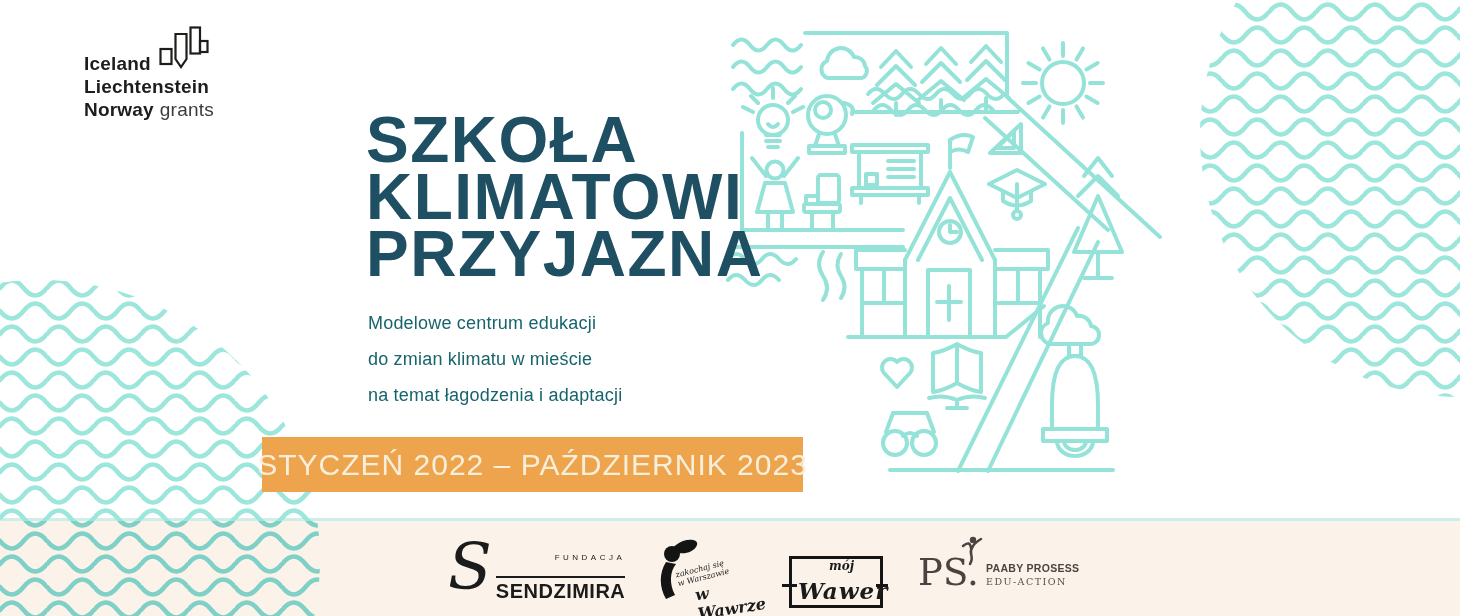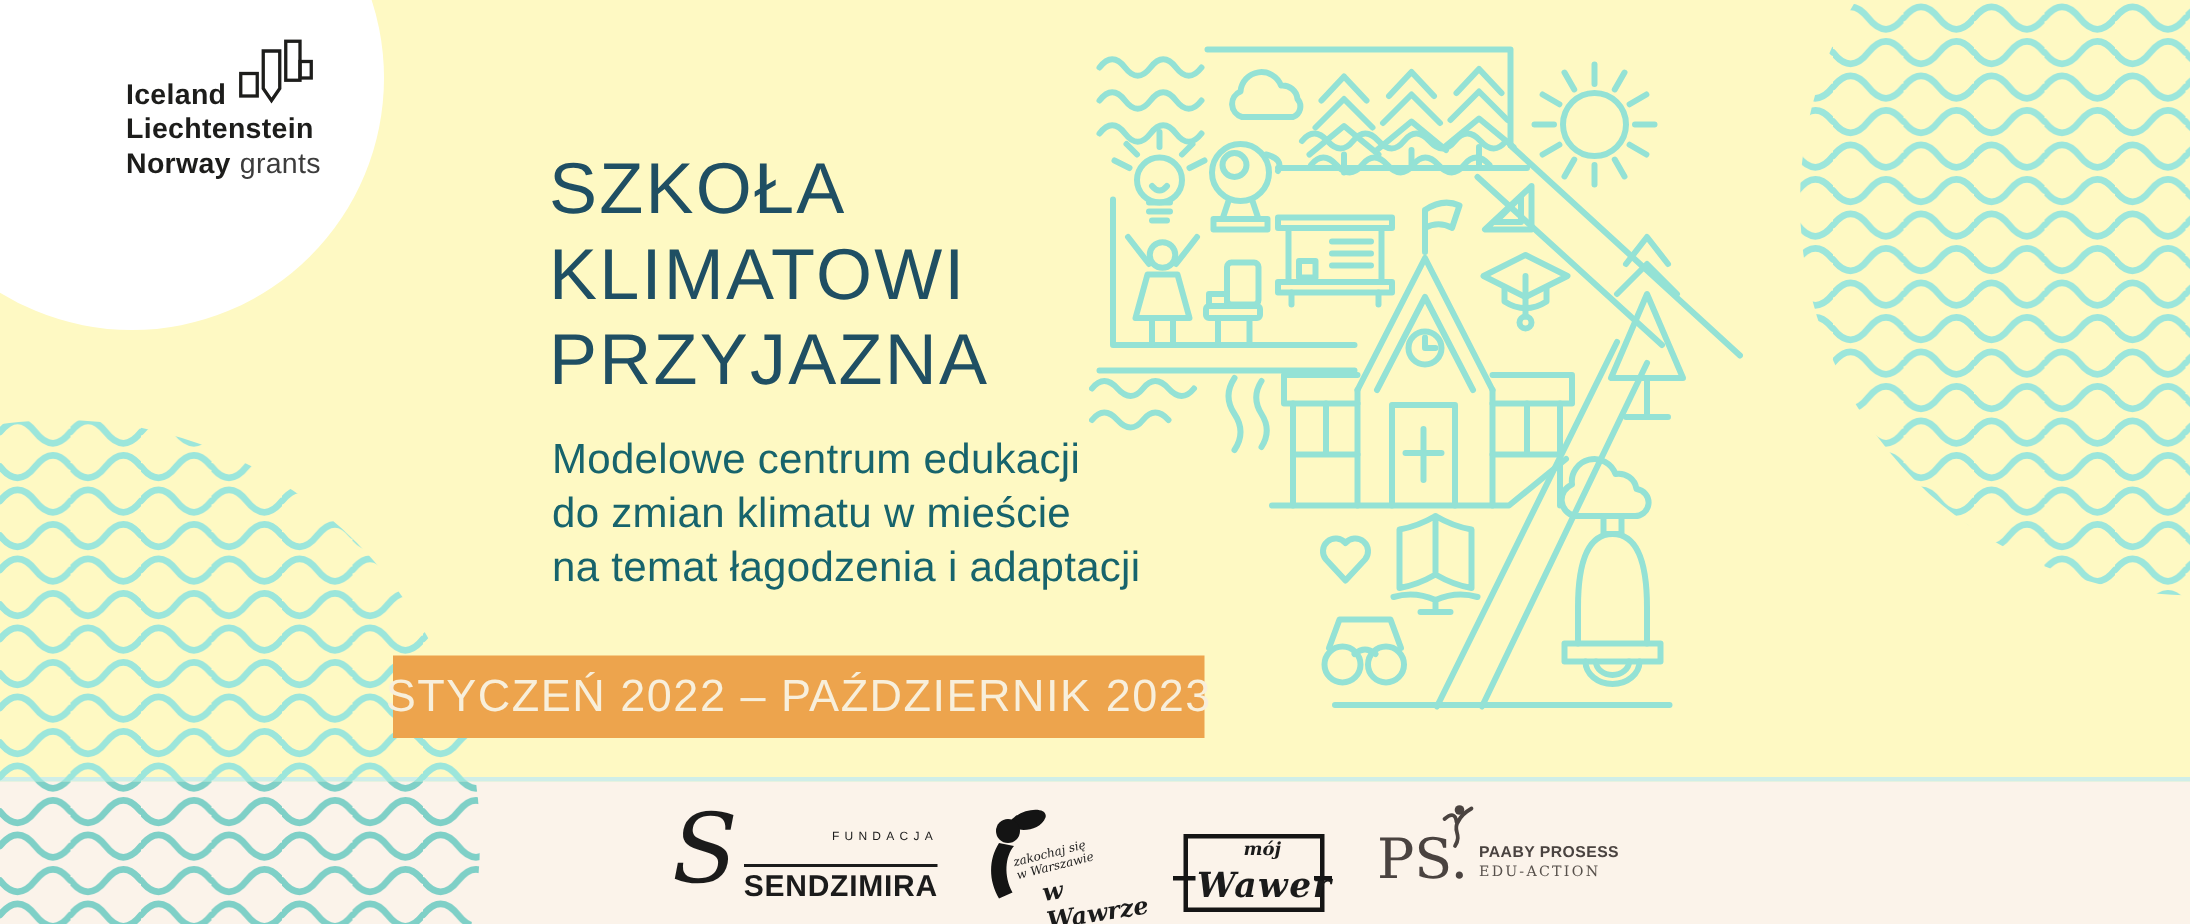--- a/index.html
+++ b/index.html
@@ -1,30 +1,30 @@
 <!DOCTYPE html>
 <html><head>
 <meta charset="utf-8">
 <style>
   html,body{margin:0;padding:0;background:#333;}
-  .banner{position:relative;width:1460px;height:616px;background:#fef9c3;overflow:hidden;
+  .banner{position:relative;width:1460px;height:616px;background:#ffffff;overflow:hidden;
           font-family:"Liberation Sans",sans-serif;}
   .strip{position:absolute;left:0;top:521px;width:1460px;height:95px;background:#fbf3ea;}
   .decor{position:absolute;left:0;top:0;z-index:2;pointer-events:none;}
 
   .grants{position:absolute;z-index:3;left:84px;top:40px;color:#1d1d1b;}
   .grants .row1{display:flex;align-items:flex-end;}
   .grants .gl{font-size:19px;font-weight:bold;line-height:23px;letter-spacing:.2px;}
   .grants .glight{font-weight:normal;color:#3c3c3c;margin-left:6px;}
   .grants .gicon{margin-left:8px;margin-bottom:1px;}
 
-  .title{position:absolute;z-index:3;left:366px;top:98px;color:#1f4f63;
-         font-size:48px;font-weight:normal;letter-spacing:1.5px;line-height:57px;}
-  .subtitle{position:absolute;z-index:3;left:368px;top:288px;color:#17646c;
-            font-size:28px;line-height:36px;letter-spacing:.2px;}
+  .title{position:absolute;z-index:3;left:366px;top:112px;color:#1f4f63;
+         font-size:64px;font-weight:bold;letter-spacing:1.5px;line-height:57px;}
+  .subtitle{position:absolute;z-index:3;left:368px;top:305px;color:#17646c;
+            font-size:18px;line-height:36px;letter-spacing:.2px;}
   .badge{position:absolute;z-index:3;left:262px;top:437px;width:541px;height:55px;
          background:#eda44d;display:flex;align-items:center;justify-content:center;
          color:#f8efdb;font-size:30px;font-weight:400;letter-spacing:1px;white-space:nowrap;}
 
   .partner{position:absolute;z-index:3;color:#1b1b1b;}
   .sz{left:448px;top:538px;display:flex;}
   .sz-s{font-family:"DejaVu Serif",serif;font-style:italic;font-size:64px;line-height:58px;}
   .sz-col{margin-left:4px;padding-top:15px;}
   .sz-top{font-size:8px;letter-spacing:3.5px;border-bottom:2px solid #1b1b1b;
           padding-bottom:14px;text-align:right;}

